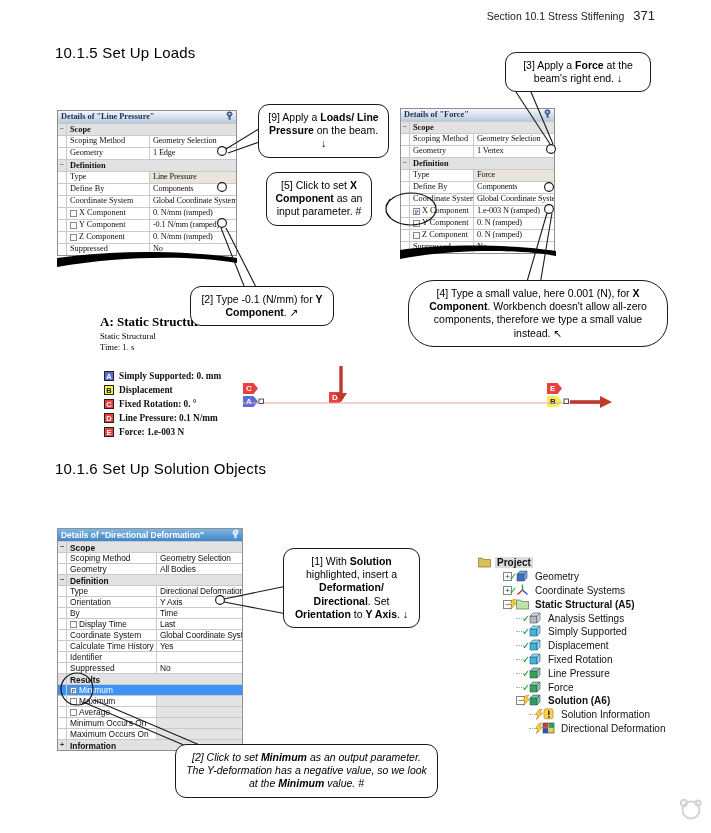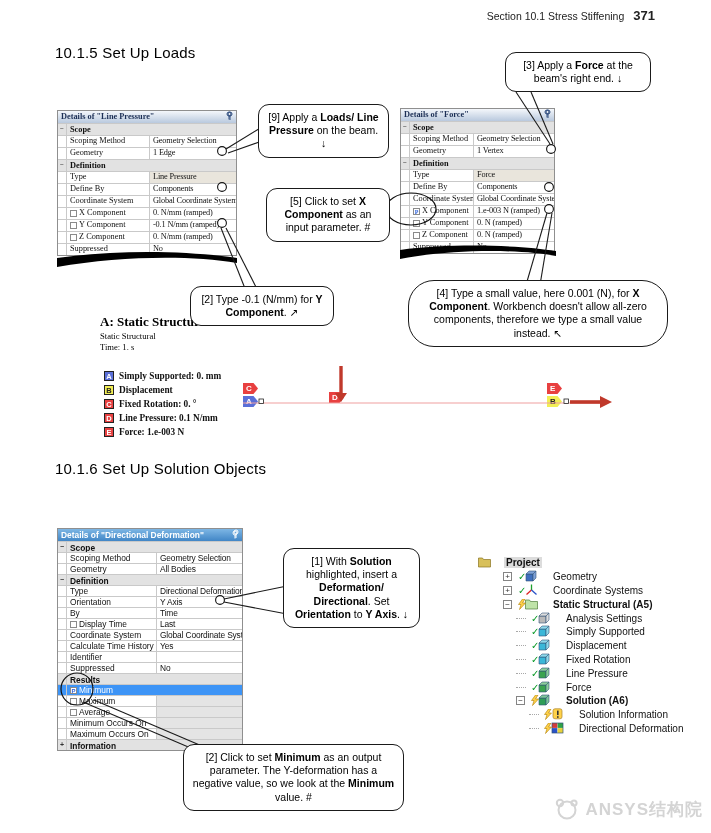--- a/index.html
+++ b/index.html
@@ -3,21 +3,21 @@
 <meta charset="utf-8">
 <style>
   * { margin:0; padding:0; box-sizing:border-box; }
   html,body { width:711px; height:833px; }
   body { position:relative; background:#fff; font-family:"Liberation Sans","DejaVu Sans",sans-serif; color:#111; overflow:hidden; }
 
   .abs { position:absolute; }
 
   
   .run-head { top:8px; right:56px; font-size:10.5px; color:#222; display:flex; align-items:baseline; gap:9px; }
-  .run-head .pgnum { font-size:13px; font-weight:700; }
+  .run-head .pgnum { font-size:13px; font-weight:400; }
 
   
   .h1 { font-size:15px; font-weight:400; letter-spacing:.2px; color:#000; }
 
   
   .dt { border:1px solid #8f8f8f; background:#fff; font-size:8.3px; line-height:1; }
   .dt.serif { font-family:"Liberation Serif","DejaVu Serif",serif; }
   .dt.sans  { font-family:"Liberation Sans","DejaVu Sans",sans-serif; font-size:8.4px; }
   .dt-title { height:12px; display:flex; align-items:center; justify-content:space-between; padding:0 3px;
               background:linear-gradient(#f4f7fb,#b9c9de); color:#1c2f55; font-weight:600; white-space:nowrap; overflow:hidden; }
@@ -49,21 +49,21 @@
   .lg-key { width:10px; height:10px; flex:none; border:1px solid #222; font-family:"Liberation Sans",sans-serif; font-size:7.5px; font-weight:700; text-align:center; line-height:9px; color:#fff; }
   .lg-key.dark { color:#222; }
 
   
   .bflag { position:absolute; width:15px; height:11px; font-size:8px; font-weight:700; color:#fff; text-align:left; padding-left:3px; line-height:11px;
            clip-path:polygon(0 0,70% 0,100% 50%,70% 100%,0 100%); font-family:"Liberation Sans",sans-serif; }
   .bflag.dark { color:#222; }
 
   
   .tree { width:226px; font-size:10px; }
-  .tr-row { display:flex; align-items:center; height:13.8px; white-space:nowrap;gap:9px; }
+  .tr-row { display:flex; align-items:center; height:13.8px; white-space:nowrap; }
   .tr-exp { width:9px; height:9px; flex:none; border:1px solid #848484; background:#fff; font-size:8px; line-height:7px; text-align:center; color:#333; margin-right:3px; }
   .tr-dots { width:10px; flex:none; border-top:1px dotted #a8a8a8; margin-right:2px; }
   .tr-ic { position:relative; width:14px; height:13px; flex:none; margin-right:4px; }
   .tr-ic svg.base { position:absolute; left:1px; top:0; }
   .tr-ic .ck { position:absolute; left:-6px; top:1px; color:#0a9a27; font-size:10px; font-weight:700; text-shadow:0 0 1px #fff; font-family:"DejaVu Sans",sans-serif; }
   .tr-ic svg.bolt { position:absolute; left:-6px; top:1px; }
   .tr-label { padding:0 2px; }
   .tr-label.bold { font-weight:700; }
   .tr-label.sel { background:#dcdcdc; }
 
@@ -468,26 +468,26 @@
     <line x1="341" y1="366" x2="341" y2="394" stroke="#c0392b" stroke-width="3.4"></line>
     <polygon points="335,393 347,393 341,402" fill="#c0392b"></polygon>
     <line x1="570" y1="402" x2="602" y2="402" stroke="#c0392b" stroke-width="3.6"></line>
     <polygon points="600,396 600,408 612,402" fill="#c0392b"></polygon>
     <rect x="259" y="399" width="4.5" height="4.5" fill="#fff" stroke="#222" stroke-width="0.8"></rect>
     <rect x="564" y="399" width="4.5" height="4.5" fill="#fff" stroke="#222" stroke-width="0.8"></rect>
   </g>
 </svg>
 
 <div class="abs callout" style="left:258px;top:104px;width:131px;"><span>[9] Apply a </span><b>Loads/ Line Pressure</b><span> on the beam.  ↓</span></div>
-<div class="abs callout" style="left:266px;top:188px;width:124px;"><span>[5] Click to set </span><b>X Component</b><span> as an input parameter.  #</span></div>
+<div class="abs callout" style="left:266px;top:172px;width:106px;"><span>[5] Click to set </span><b>X Component</b><span> as an input parameter.  #</span></div>
 <div class="abs callout" style="left:505px;top:52px;width:146px;"><span>[3] Apply a </span><b>Force</b><span> at the beam's right end.  ↓</span></div>
 <div class="abs callout" style="left:190px;top:286px;width:144px;"><span>[2] Type -0.1 (N/mm) for </span><b>Y Component</b><span>.  ↗</span></div>
 <div class="abs callout" style="left:408px;top:280px;width:260px;border-radius:26px;"><span>[4] Type a small value, here 0.001 (N), for </span><b>X Component</b><span>.  Workbench doesn't allow all-zero components, therefore we type a small value instead.  ↖</span></div>
 <div class="abs callout" style="left:283px;top:548px;width:137px;"><span>[1] With </span><b>Solution</b><span> highlighted, insert a </span><b>Deformation/ Directional</b><span>.  Set </span><b>Orientation</b><span> to </span><b>Y Axis</b><span>.  ↓</span></div>
-<div class="abs callout" style="left:183px;top:744px;width:221px;"><span>[2] Click to set </span><b>Minimum</b><span> as an output parameter.  The Y-deformation has a negative value, so we look at the </span><b>Minimum</b><span> value.  #</span></div>
+<div class="abs callout" style="left:175px;top:744px;width:263px;font-style:italic;"><span>[2] Click to set </span><b>Minimum</b><span> as an output parameter.  The Y-deformation has a negative value, so we look at the </span><b>Minimum</b><span> value.  #</span></div>
 
 <div class="abs tree" style="left:477px;top:556px;">
     <div class="tr-row" style="padding-left: 0px;">
       <span class="tr-ic">
         <svg class="base" width="13" height="12" viewBox="0 0 13 12">
           <polygon points="0.5,2 4.5,2 5.5,3.5 12.5,3.5 12.5,11 0.5,11" fill="#d8c05a" stroke="#8a7420" stroke-width="0.7"></polygon>
         </svg>
       </span>
       <span class="tr-label bold sel">Project</span>
     </div>
@@ -632,20 +632,19 @@
       <span class="tr-label">Directional Deformation</span>
     </div>
   </div>
 
 <div class="abs wm">
   <svg width="26" height="24" viewBox="0 0 26 24">
     <circle cx="14" cy="13" r="8.5" fill="none" stroke="#d4d4d4" stroke-width="2"></circle>
     <circle cx="7" cy="6" r="3.2" fill="none" stroke="#d4d4d4" stroke-width="2"></circle>
     <circle cx="21" cy="6" r="2.6" fill="none" stroke="#d4d4d4" stroke-width="2"></circle>
   </svg>
-  <span>ANSYS结构院</span>
 </div>
 
 <div class="bflag" style="background: rgb(232, 64, 64); left: 243px; top: 383px;">C</div>
 <div class="bflag" style="background: rgb(90, 111, 216); left: 243px; top: 396px;">A</div>
 <div class="bflag" style="background: rgb(232, 64, 64); left: 329px; top: 392px;">D</div>
 <div class="bflag" style="background: rgb(232, 64, 64); left: 547px; top: 383px;">E</div>
 <div class="bflag dark" style="background: rgb(242, 238, 85); left: 547px; top: 396px;">B</div>
 
 </body></html>

